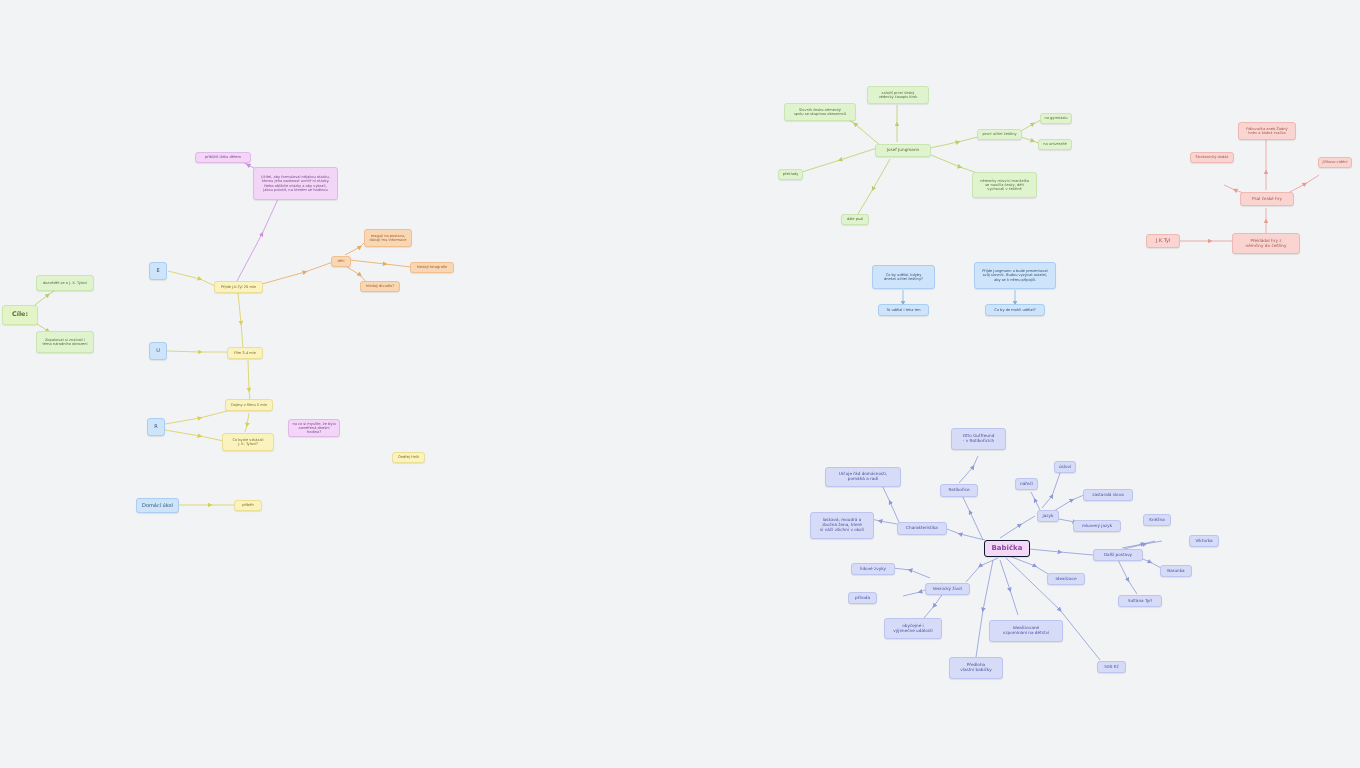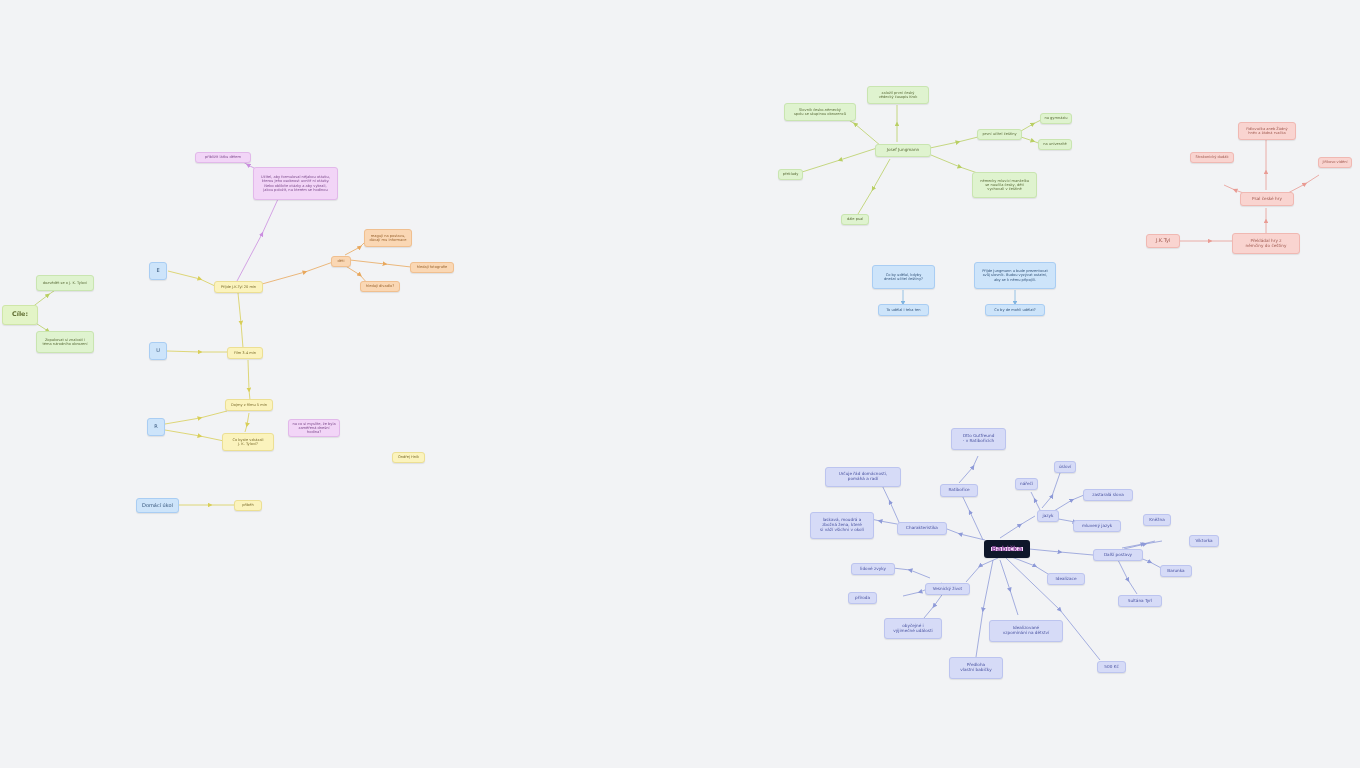--- a/index.html
+++ b/index.html
@@ -25,21 +25,21 @@
   }
   
   .t-green   {background:#e3f4c7;border:1px solid #cfe6a8;color:#5d6b2f;}
   .t-greenlt {background:#dff3cf;border:1px solid #c9e5b0;color:#5a6b38;}
   .t-yellow  {background:#fbf3bd;border:1px solid #ecdf93;color:#7a6b2b;}
   .t-orange  {background:#fad7b4;border:1px solid #f0bf8f;color:#9a6530;}
   .t-purple  {background:#f2d5f7;border:1px solid #e2b8ea;color:#7d4b8c;}
   .t-blue    {background:#cde4fa;border:1px solid #a9cdf3;color:#35557a;}
   .t-bluevi  {background:#d6dbf7;border:1px solid #bcc4ef;color:#4a53a0;}
   .t-pink    {background:#f9d4d0;border:1px solid #f0b8b2;color:#a05a50;}
-  .t-babicka {background:#f4d8f8;border:7px solid #0f172a;color:#8b4b9c;}
+  .t-babicka {background:#f4d8f8;border:1px solid #0f172a;color:#8b4b9c;}
 
   .s-xs{font-size:3.6px;}
   .s-sm{font-size:4.2px;}
   .s-md{font-size:5px;}
   .s-lg{font-size:6.4px;font-weight:bold;}
   .s-hub{font-size:7px;font-weight:bold;}
 </style>
 </head>
 <body>
 

